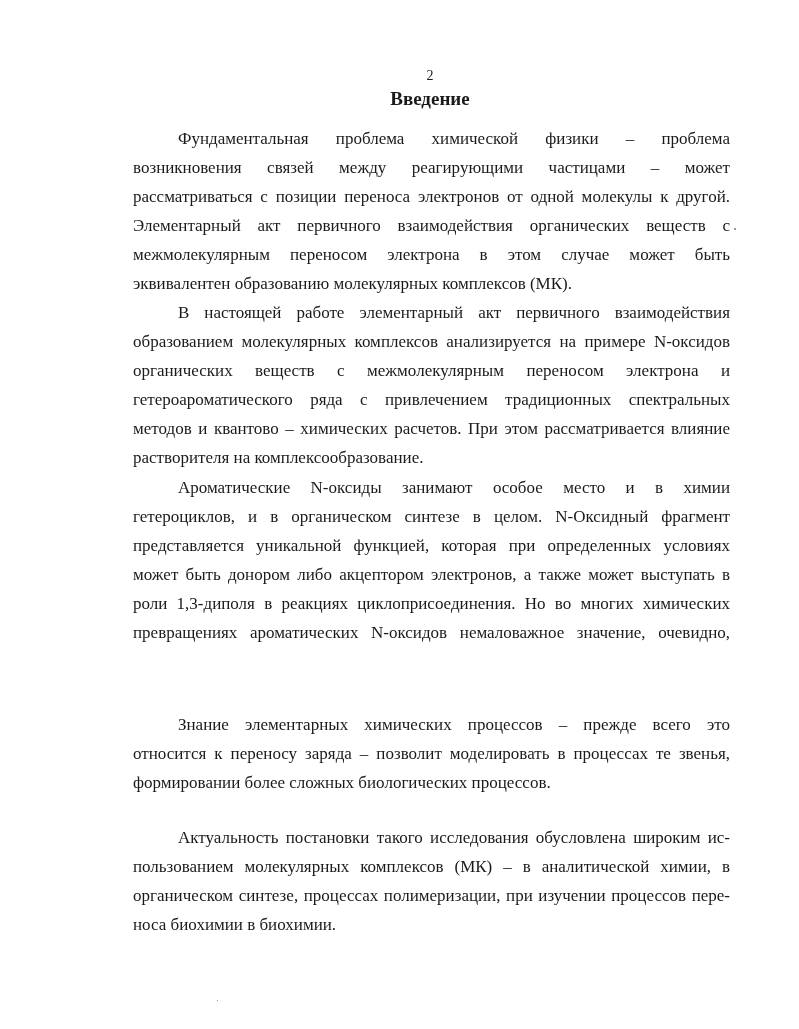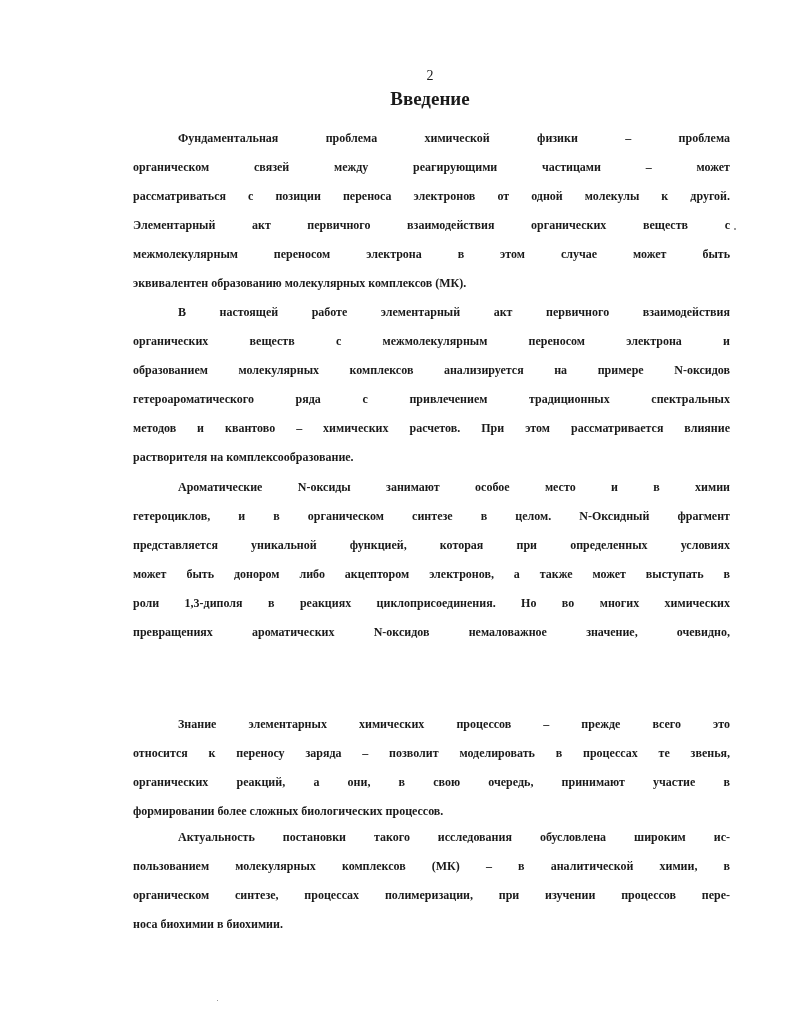--- a/index.html
+++ b/index.html
@@ -2,66 +2,65 @@
 <html><head>
   <meta charset="utf-8">
   <style>
     html, body { margin: 0; padding: 0; background: #ffffff; }
     body { width: 799px; height: 1029px; position: relative; overflow: hidden; }
     .page { position: absolute; left: 0; top: 0; width: 799px; height: 1029px; background: #fff; color: #1a1a1a;
       font-family: "Liberation Serif", "DejaVu Serif", serif; }
     .page-number { position: absolute; top: 68px; left: 0; width: 860px; text-align: center; font-size: 14px; }
     .title { position: absolute; top: 88px; left: 0; width: 860px; text-align: center; font-size: 19px; font-weight: bold; }
     .body { position: absolute; left: 133px; top: 124px; width: 597px; }
-    .line { height: 29px; line-height: 29px; font-size: 12px; white-space: nowrap; text-align: justify; text-align-last: justify; overflow: visible; font-weight: bold; }
+    .line { height: 29px; line-height: 29px; font-size: 17px; white-space: nowrap; text-align: justify; text-align-last: justify; overflow: visible; }
     .line.last { text-align-last: left; }
     .line.indent { padding-left: 45px; }
     .para { margin: 0; }
     .speck { position: absolute; width: 2px; height: 2px; background: #999; }
   </style>
 </head>
 <body>
 
 <div class="page">
   <div class="page-number">2</div>
   <div class="title">Введение</div>
 
   <div class="body">
 
     <div class="para" style="position:absolute; top:0; left:0; width:597px;">
       <div class="line indent">Фундаментальная     проблема   химической   физики   –   проблема</div>
-      <div class="line">органическом  связей  между  реагирующими  частицами  –  может</div>
+      <div class="line">возникновения  связей  между  реагирующими  частицами  –  может</div>
       <div class="line">рассматриваться с позиции переноса электронов от одной молекулы к другой.</div>
       <div class="line">Элементарный акт первичного взаимодействия органических веществ с</div>
       <div class="line">межмолекулярным переносом электрона в этом случае может быть</div>
       <div class="line last">эквивалентен образованию молекулярных комплексов (МК).</div>
     </div>
 
     <div class="para" style="position:absolute; top:174px; left:0; width:597px;">
       <div class="line indent">В настоящей работе элементарный акт первичного взаимодействия</div>
+      <div class="line">образованием молекулярных комплексов анализируется на примере N-оксидов</div>
       <div class="line">органических веществ с межмолекулярным переносом электрона и</div>
-      <div class="line">образованием молекулярных комплексов анализируется на примере N-оксидов</div>
       <div class="line">гетероароматического ряда с привлечением традиционных спектральных</div>
       <div class="line">методов и квантово – химических расчетов. При этом рассматривается влияние</div>
       <div class="line last">растворителя на комплексообразование.</div>
     </div>
 
     <div class="para" style="position:absolute; top:349px; left:0; width:597px;">
       <div class="line indent">Ароматические N-оксиды занимают особое место и в химии</div>
       <div class="line">гетероциклов, и в органическом синтезе в целом. N-Оксидный фрагмент</div>
       <div class="line">представляется уникальной функцией, которая при определенных условиях</div>
       <div class="line">может быть донором либо акцептором электронов, а также может выступать в</div>
       <div class="line">роли 1,3-диполя в реакциях циклоприсоединения. Но во многих химических</div>
       <div class="line">превращениях ароматических N-оксидов немаловажное значение, очевидно,</div>
     </div>
 
     <div class="para" style="position:absolute; top:578px; left:0; width:597px;margin-top:8px;">
       <div class="line indent">Знание элементарных химических процессов – прежде всего это</div>
       <div class="line">относится к переносу заряда – позволит  моделировать в процессах те звенья,</div>
-      <div class="line">органических реакций, а они, в свою очередь, принимают участие в</div>
       <div class="line last">формировании более сложных  биологических процессов.</div>
     </div>
 
     <div class="para" style="position:absolute; top:699px; left:0; width:597px;">
       <div class="line indent">Актуальность постановки такого исследования обусловлена широким ис-</div>
       <div class="line">пользованием молекулярных комплексов (МК) – в аналитической химии, в</div>
       <div class="line">органическом синтезе, процессах полимеризации, при изучении процессов пере-</div>
       <div class="line last">носа биохимии в биохимии.</div>
     </div>
   </div>

